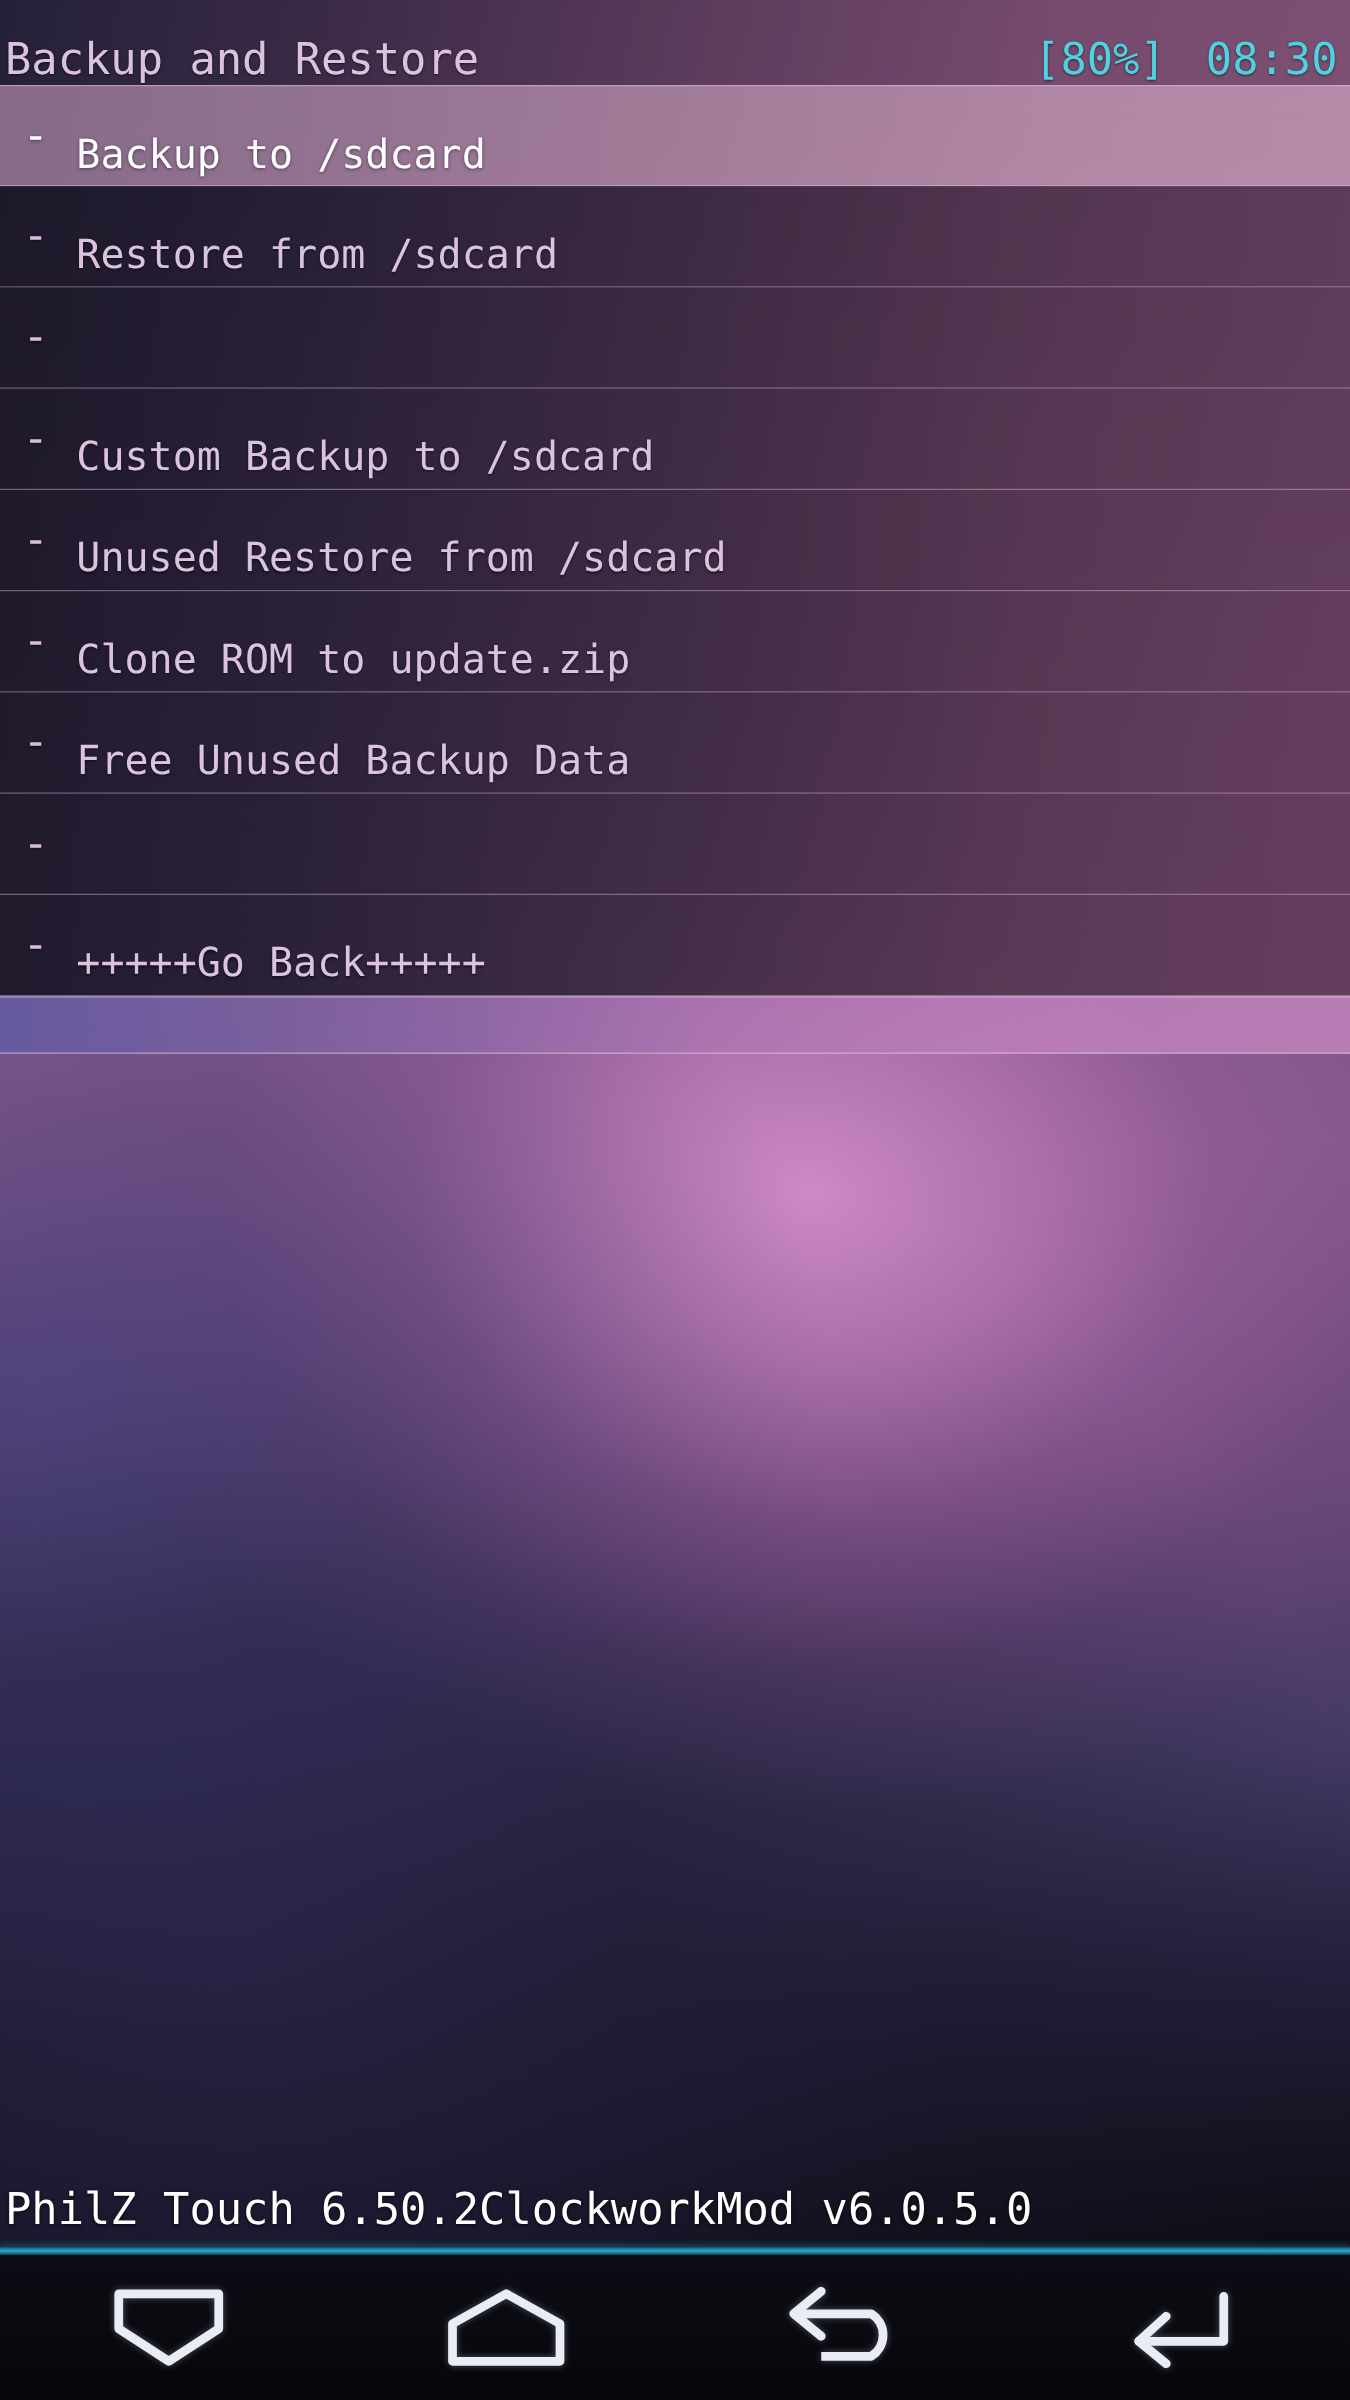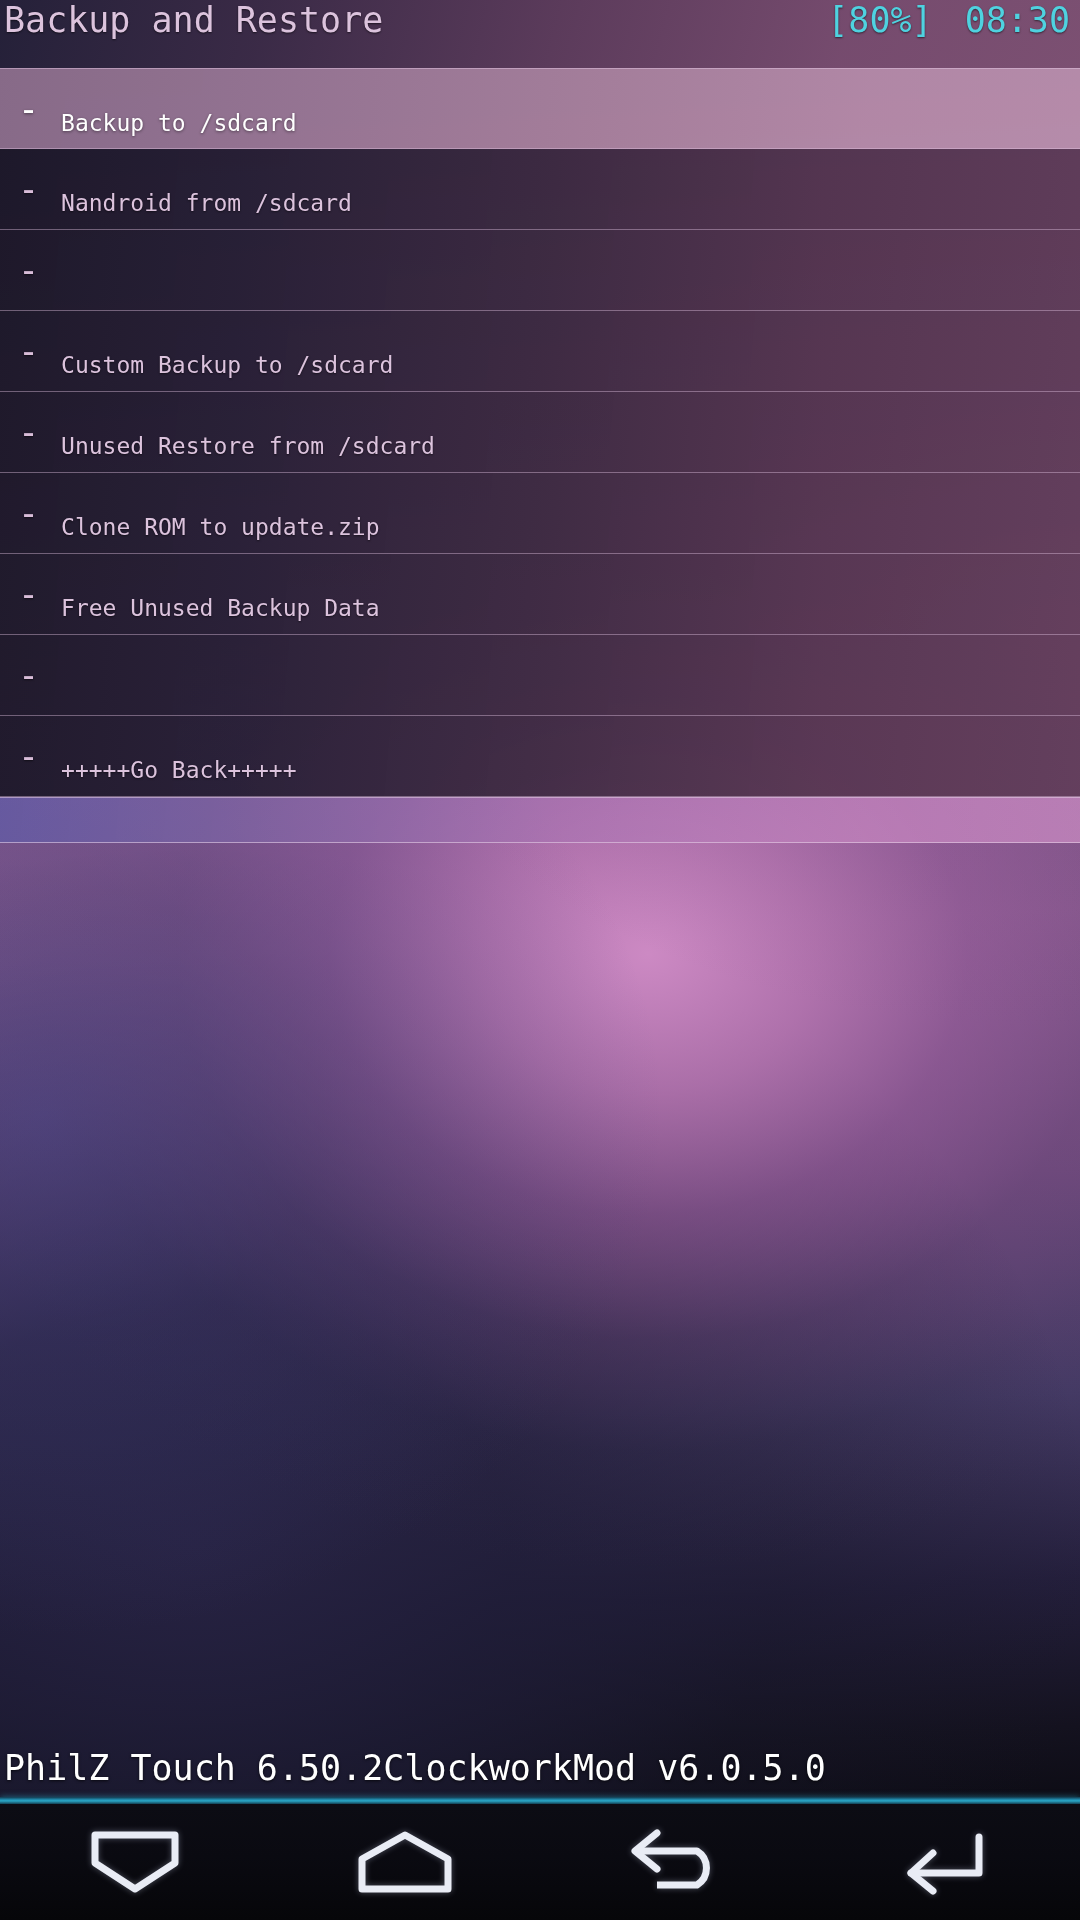--- a/index.html
+++ b/index.html
@@ -71,21 +71,21 @@
   }
 
   
   .header {
     position: absolute;
     left: 0; top: 0;
     width: 1080px;
     height: 68px;
     box-sizing: border-box;
     display: flex;
-    align-items: flex-start;
+    align-items: flex-end;
     background: linear-gradient(100deg,
         rgba(36,32,56,0.97) 0%,
         rgba(58,42,70,0.95) 24%,
         rgba(94,60,92,0.93) 52%,
         rgba(122,77,112,0.92) 78%,
         rgba(128,82,116,0.92) 100%);
     padding: 0 8px 0 4px;
   }
   .header-title {
     color: #dcc3dd;
@@ -139,21 +139,21 @@
     border-top: 1px solid rgba(226,196,226,0.50);
   }
   .menu-dash {
     color: #d9bdd9;
     font-size: 35px;
     white-space: pre;
     text-shadow: 0 1px 2px rgba(0,0,0,0.5);
   }
   .menu-label {
     color: #dcc3dd;
-    font-size: 23px;
+    font-size: 32px;
     white-space: pre;
     text-shadow: 0 1px 2px rgba(0,0,0,0.5);
     padding-left: 22px;
     margin-top: 28px;
   }
   .menu-item.selected .menu-dash,
   .menu-item.selected .menu-label {
     color: #ffffff;
     text-shadow: 0 1px 3px rgba(0,0,0,0.45);
   }
@@ -248,21 +248,21 @@
 
   <div class="menu">
 
     <div class="menu-item selected">
       <span class="menu-dash">-</span>
       <span class="menu-label">Backup to /sdcard</span>
     </div>
 
     <div class="menu-item">
       <span class="menu-dash">-</span>
-      <span class="menu-label">Nandroid from /sdcard</span>
+      <span class="menu-label">Restore from /sdcard</span>
     </div>
 
     <div class="menu-item">
       <span class="menu-dash">-</span>
     </div>
 
     <div class="menu-item">
       <span class="menu-dash">-</span>
       <span class="menu-label">Custom Backup to /sdcard</span>
     </div>

